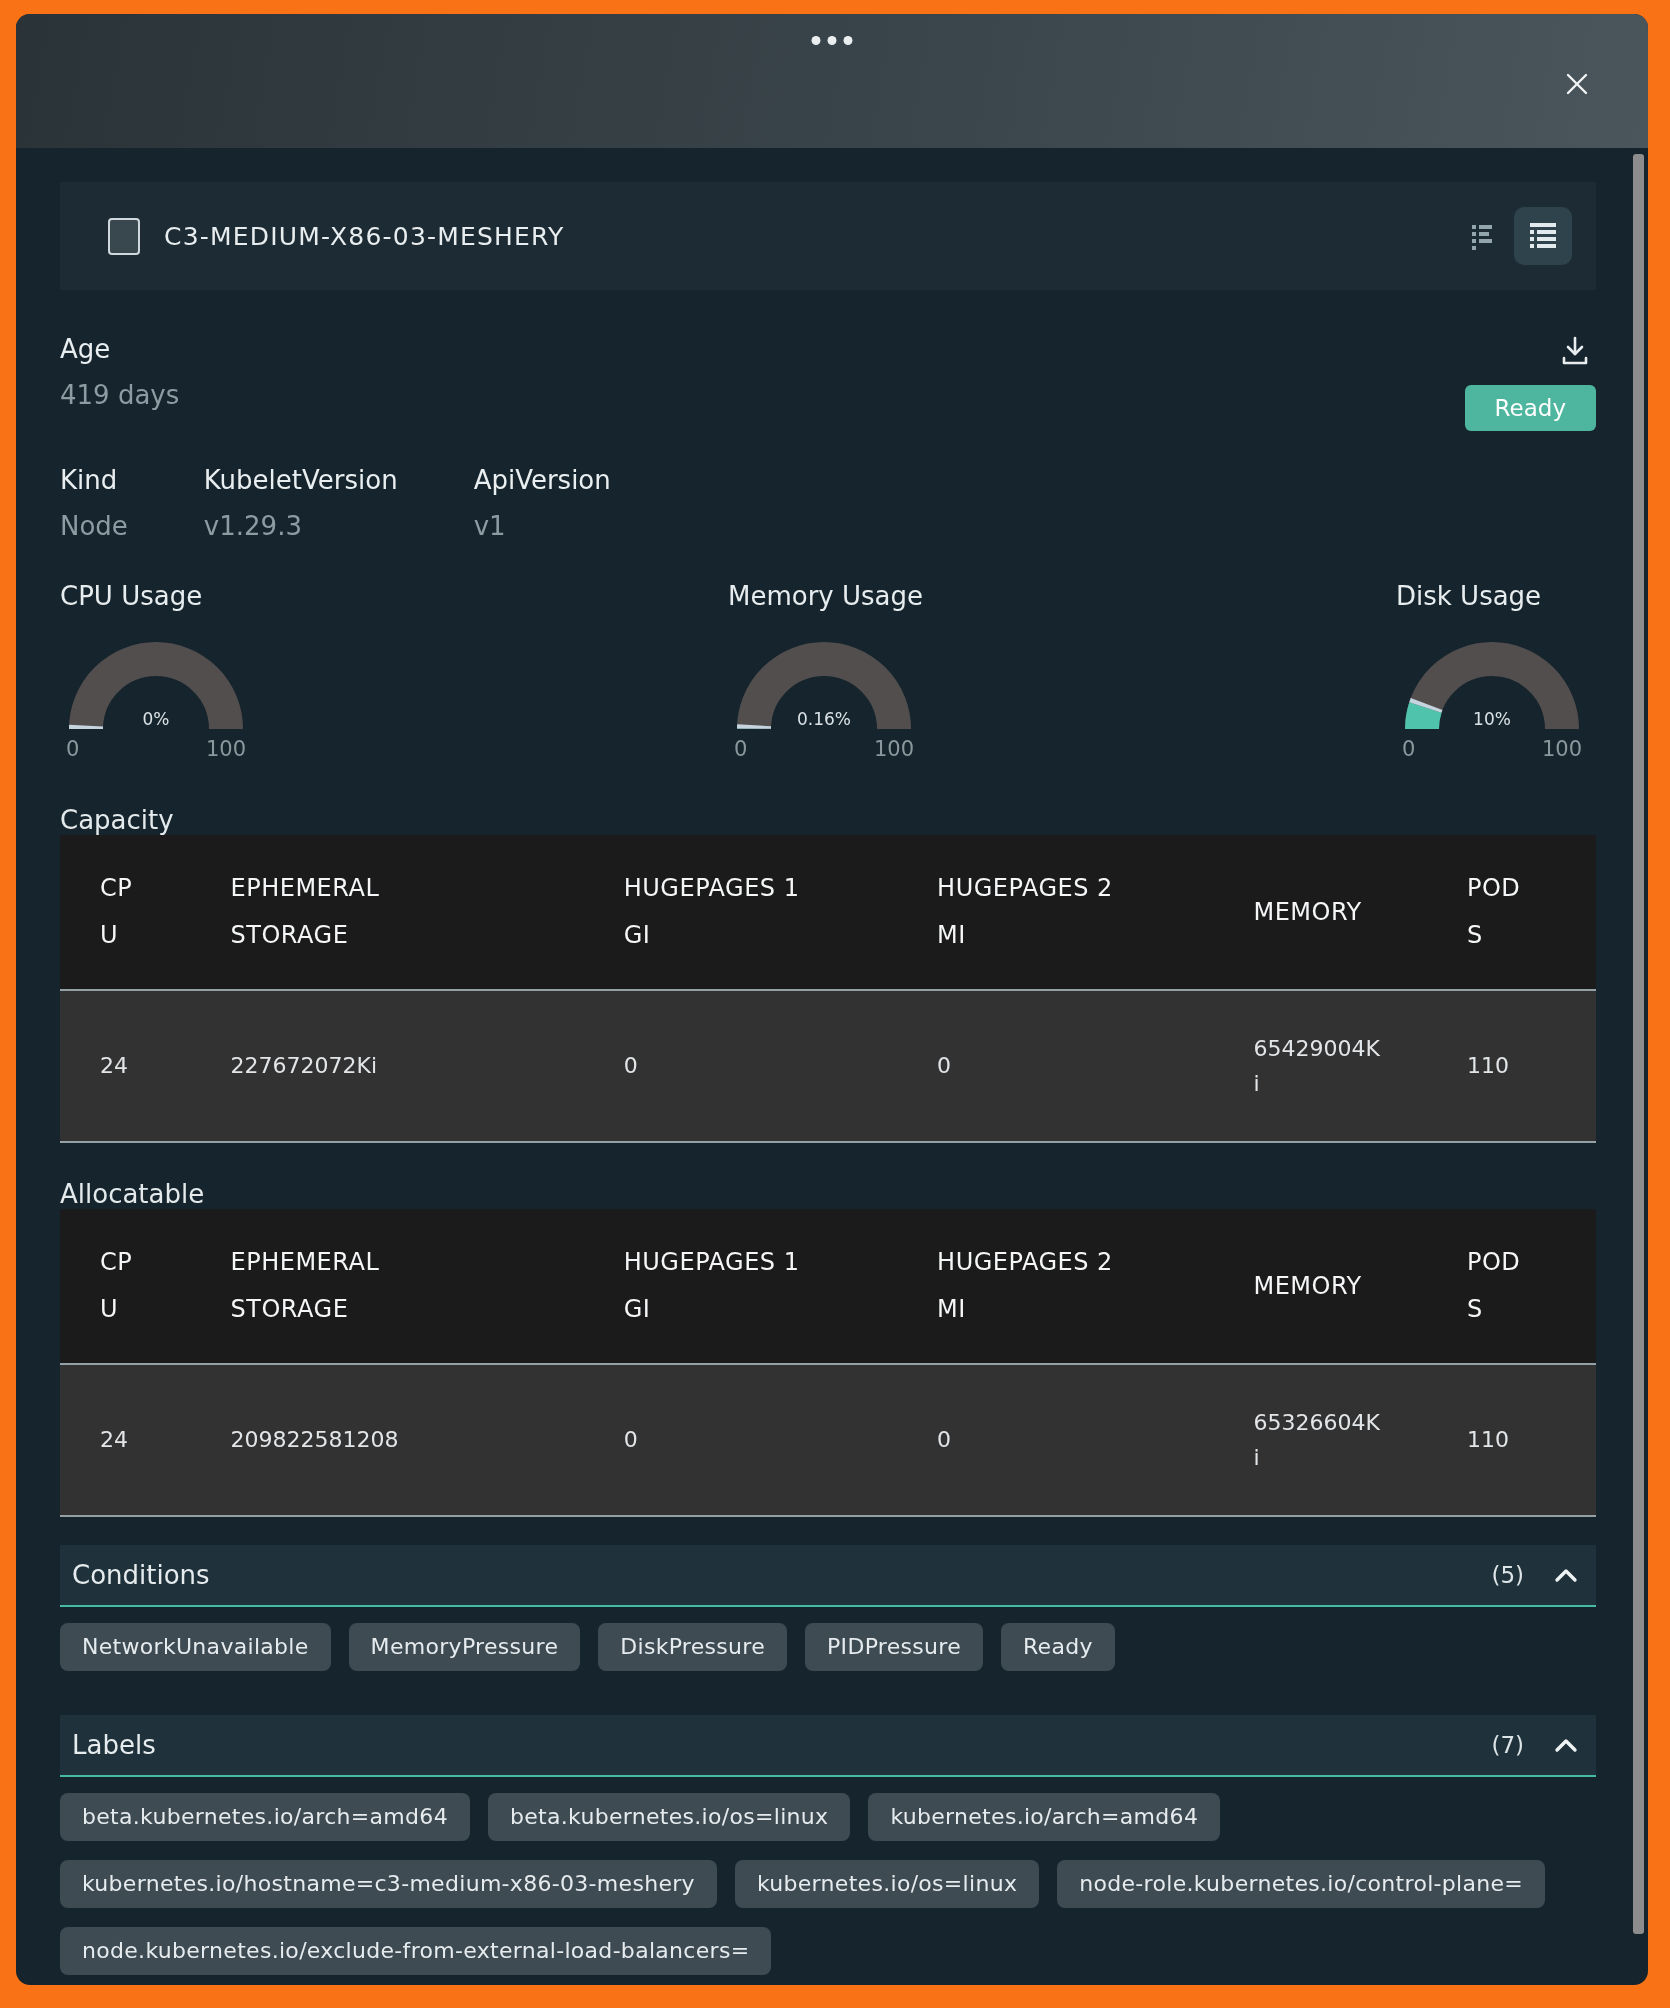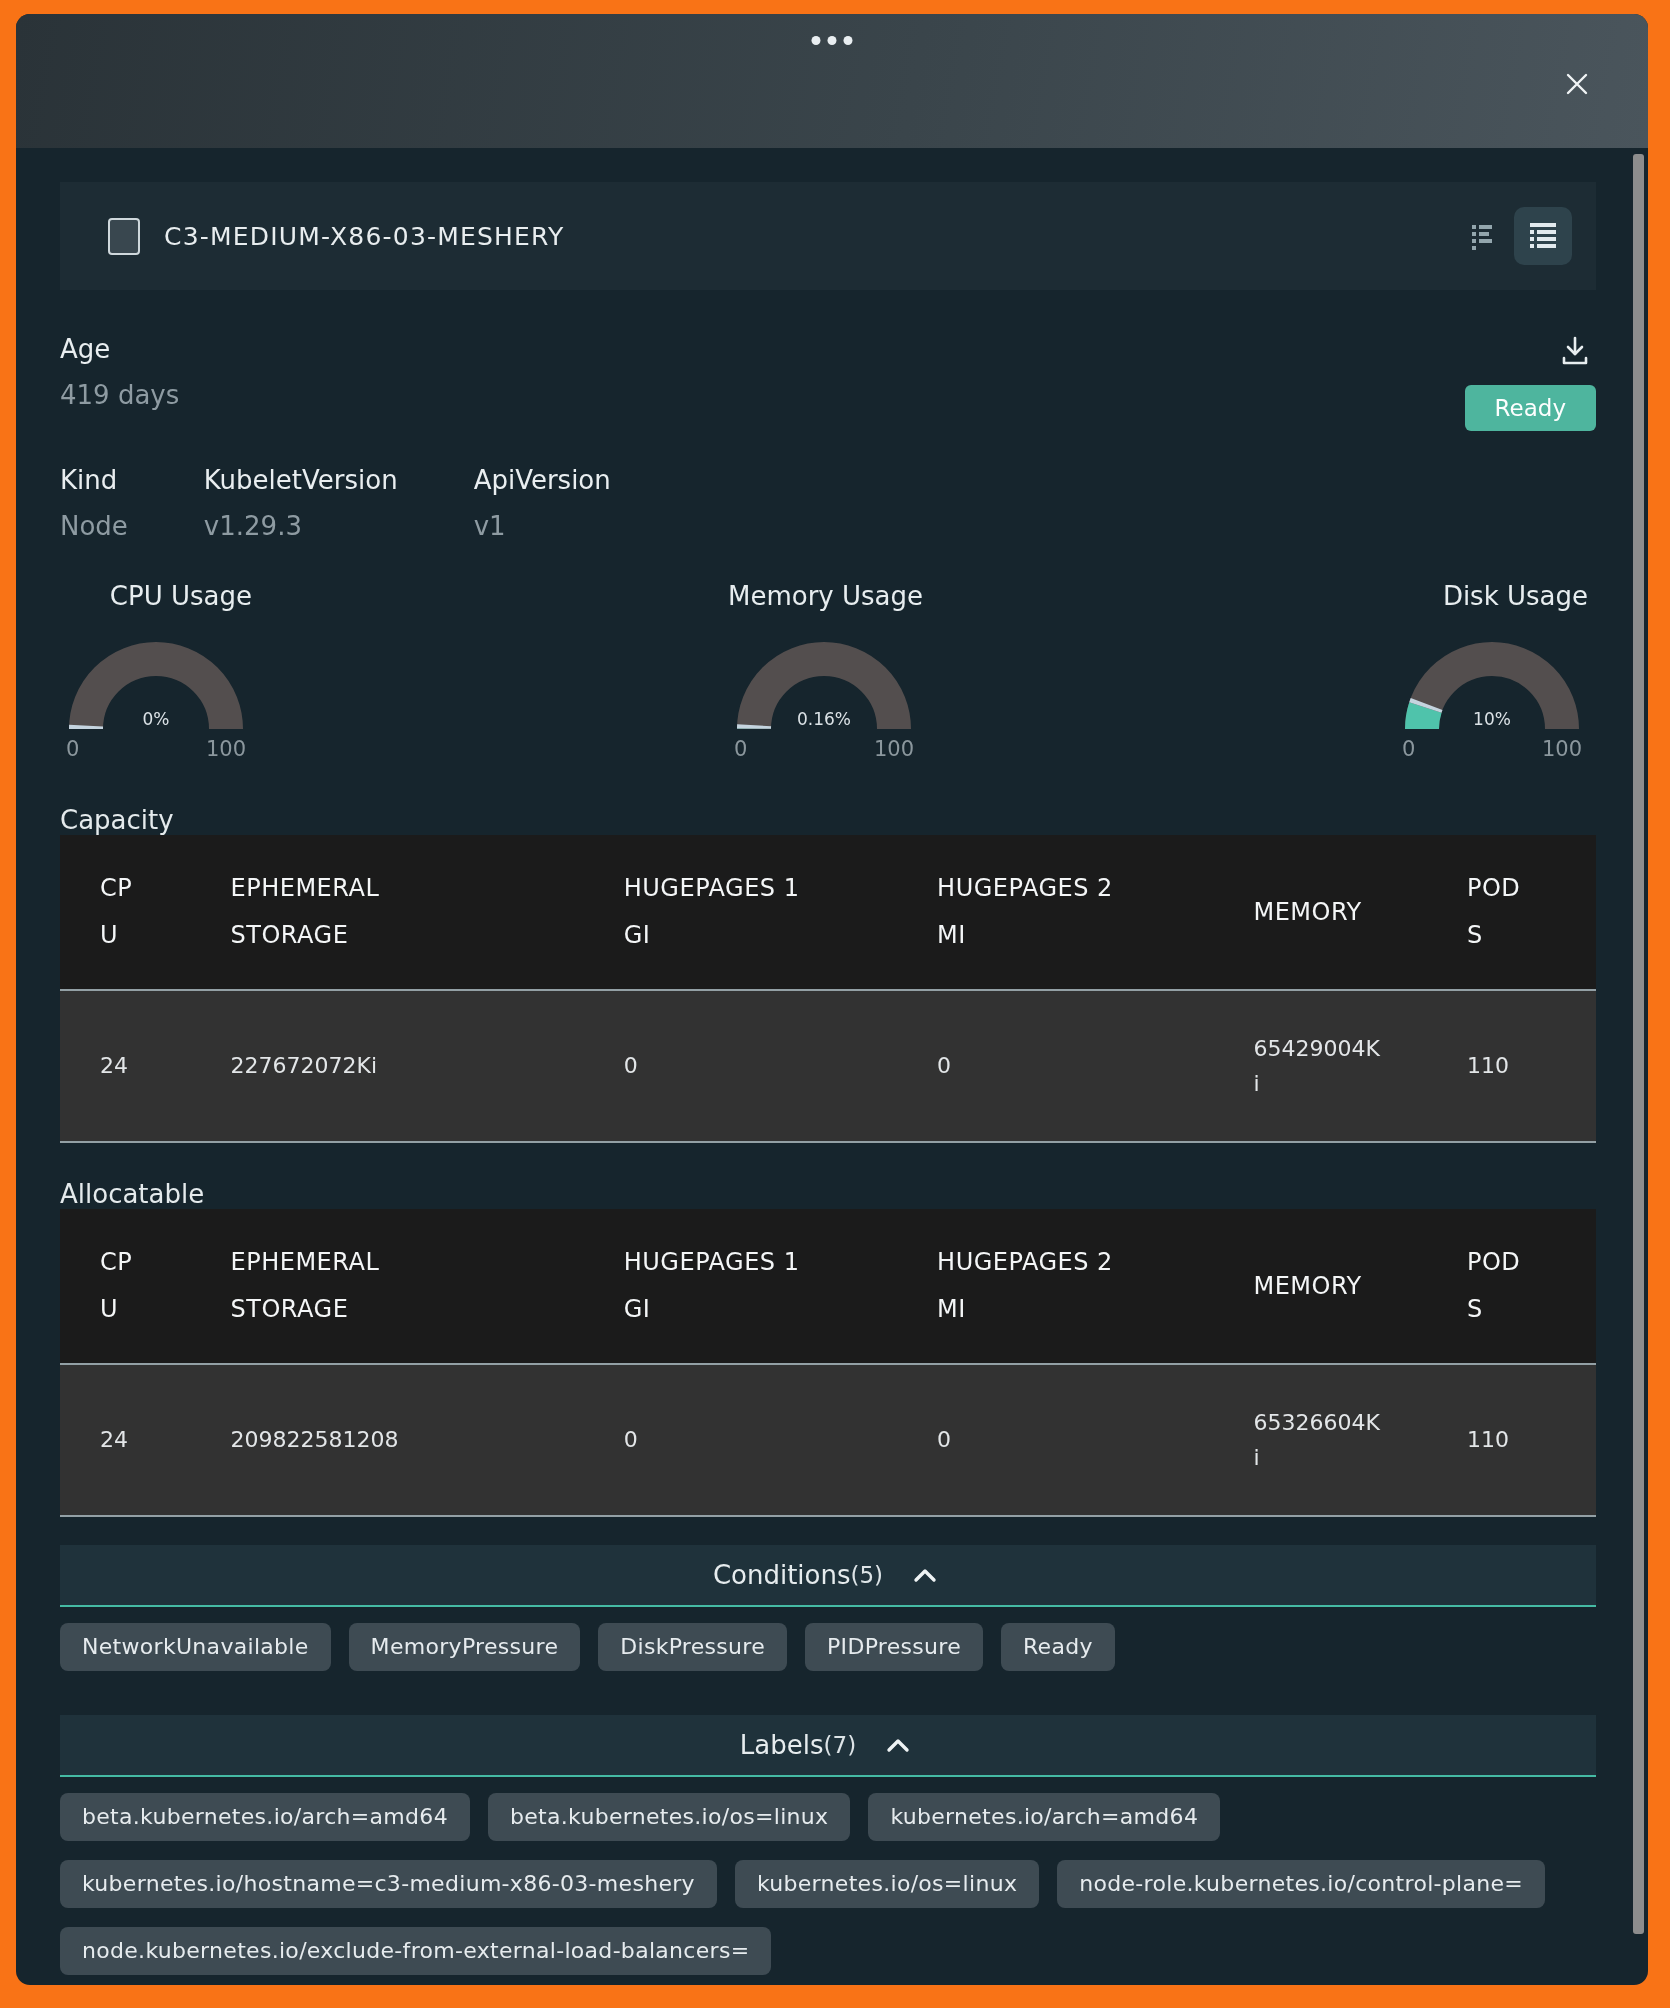--- a/index.html
+++ b/index.html
@@ -26,21 +26,21 @@
   .meta-row{display:flex;justify-content:space-between;align-items:flex-start;margin-top:44px;}
   .block-label{font-size:26px;color:#e9eef0;}
   .muted-value{margin-top:16px;font-size:26px;color:#8e9ba2;}
   .right-col{display:flex;flex-direction:column;align-items:flex-end;}
   .download-btn{background:none;border:none;padding:0;margin-right:4px;cursor:pointer;}
   .ready-badge{margin-top:14px;background:#4eb59e;color:#fdfefe;font-size:23px;padding:10px 30px;border-radius:6px;}
 
   .fields-row{display:flex;gap:76px;margin-top:34px;}
 
   .gauges-row{display:flex;justify-content:space-between;margin-top:40px;padding-right:8px;}
-  .gauge-col{width:192px;text-align:right;}
+  .gauge-col{width:192px;}
   .gauge-title{font-size:26px;color:#e7edef;white-space:nowrap;}
   .gauge-svg{display:block;margin-top:22px;}
   .minmax{display:flex;justify-content:space-between;font-size:21px;color:#8b979d;padding:0 6px;margin-top:4px;}
 
   .section-title{font-size:26px;color:#e4eaec;}
   .mt-cap{margin-top:44px;}
   .mt-alloc{margin-top:36px;}
 
   table{width:100%;border-collapse:collapse;table-layout:fixed;}
   th{background:#1b1b1b;padding:30px 12px 30px 40px;text-align:left;font-weight:400;color:#f4f6f7;
@@ -48,21 +48,21 @@
   td{background:#323232;padding:40px 12px 40px 40px;font-size:22px;color:#e3e6e8;line-height:1.6;vertical-align:middle;}
   tbody tr{border-top:2px solid #93a0a5;border-bottom:2px solid #93a0a5;}
   .th-in{display:inline-block;overflow-wrap:anywhere;vertical-align:middle;}
   th.c1 .th-in{max-width:42px;}
   th.c2 .th-in{max-width:160px;}
   th.c3 .th-in,th.c4 .th-in{max-width:185px;}
   th.c6 .th-in{max-width:58px;}
   .val-wrap{display:inline-block;max-width:129px;overflow-wrap:anywhere;vertical-align:middle;}
 
   .collapse-bar{height:60px;background:#1f323b;border-bottom:2px solid #45bba4;display:flex;
-                align-items:center;justify-content:center;padding:0 16px 0 12px;}
+                align-items:center;justify-content:space-between;padding:0 16px 0 12px;}
   .mt-cond{margin-top:28px;}
   .mt-lab{margin-top:44px;}
   .bar-title{font-size:26px;color:#e6ecee;}
   .bar-right{display:flex;align-items:center;gap:28px;}
   .bar-count{font-size:23px;color:#dde4e7;}
   .chev-btn{background:none;border:none;padding:0;cursor:pointer;display:flex;}
 
   .chips{display:flex;flex-wrap:wrap;gap:19px 18px;margin-top:16px;}
   .chip{height:48px;display:flex;align-items:center;padding:0 22px;background:#3e4b53;border-radius:8px;
         font-size:22px;color:#e6ebee;letter-spacing:.3px;white-space:nowrap;}

